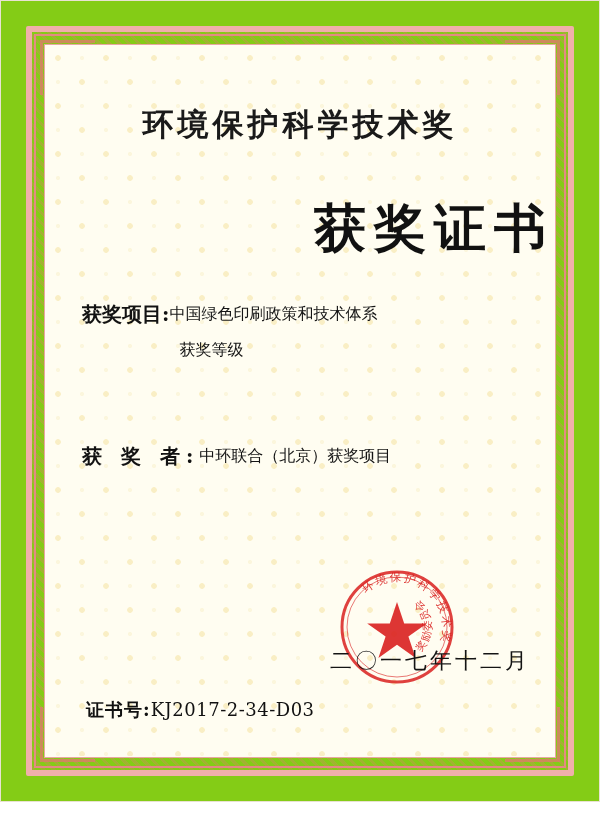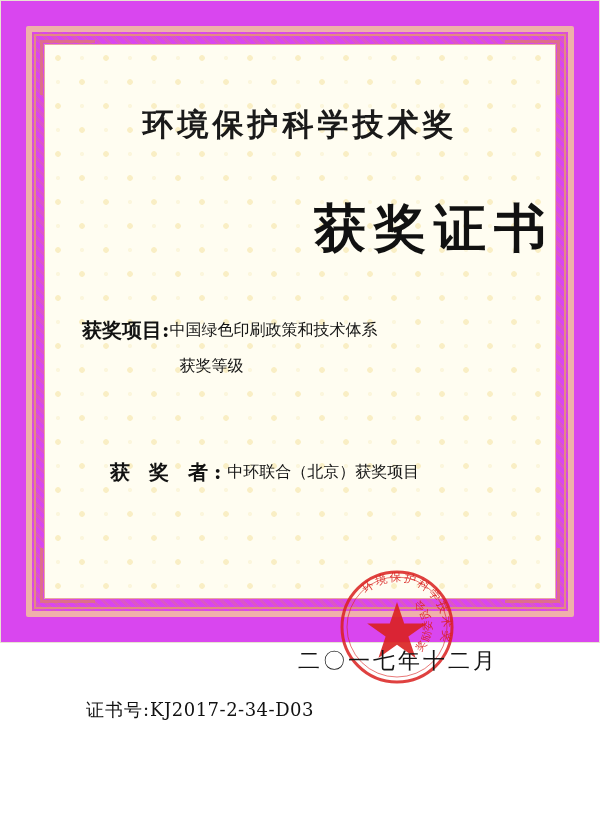--- a/index.html
+++ b/index.html
@@ -10,22 +10,22 @@
   body {
     width: 600px;
     height: 835px;
     font-family: "DejaVu Serif", "Liberation Serif", serif;
     overflow: hidden;
   }
 
   .certificate {
     position: relative;
     width: 600px;
-    height: 643px;
-    background: #d946ef;
+    height: 802px;
+    background: #84cc16;
     box-sizing: border-box;
   }
 
   
   .page-edge {
     position: absolute;
     inset: 0;
     border: 1px solid #e8e2d2;
     box-sizing: border-box;
   }
@@ -126,41 +126,40 @@
     text-align: right;
     font-size: 52px;
     letter-spacing: 8px;
     color: #111111;
     font-weight: bold;
     font-family: "DejaVu Serif", "Liberation Serif", serif;
   }
 
   .fields {
     position: absolute;
-    top: 266px;
+    top: 250px;
     left: 36px;
     right: 30px;
   }
 
   .field-row {
     display: flex;
     align-items: flex-start;
     margin-bottom: 6px;
   }
   .field-label {
     flex: 0 0 auto;
     font-size: 20px;
     font-weight: bold;
     color: #121212;
     white-space: nowrap;
     line-height: 36px;
   }
   .field-label.spaced {
     letter-spacing: 6px;
-    margin-left: 28px;
   }
   .field-value {
     flex: 1 1 auto;
     font-size: 16px;
     color: #141414;
     line-height: 36px;
   }
   .field-value .line2 {
     display: block;
     padding-left: 10px;
@@ -174,37 +173,37 @@
     position: absolute;
     left: 290px;
     top: 520px;
     width: 122px;
     height: 122px;
   }
 
   .date {
     position: absolute;
     left: 0;
-    right: 56px;
+    right: 24px;
     top: 600px;
     text-align: right;
     font-size: 22px;
     letter-spacing: 3px;
     color: #141414;
   }
 
   .cert-no {
     position: absolute;
     left: 40px;
     top: 652px;
     font-size: 18px;
     color: #111111;
   }
   .cert-no .lbl {
-    font-weight: normal;
+    font-weight: bold;
     letter-spacing: 1px;
   }
   .cert-no .val {
     font-family: "DejaVu Serif", "Liberation Serif", serif;
     letter-spacing: 0.5px;
     text-align: center;
   }
 </style>
 </head>
 <body>

